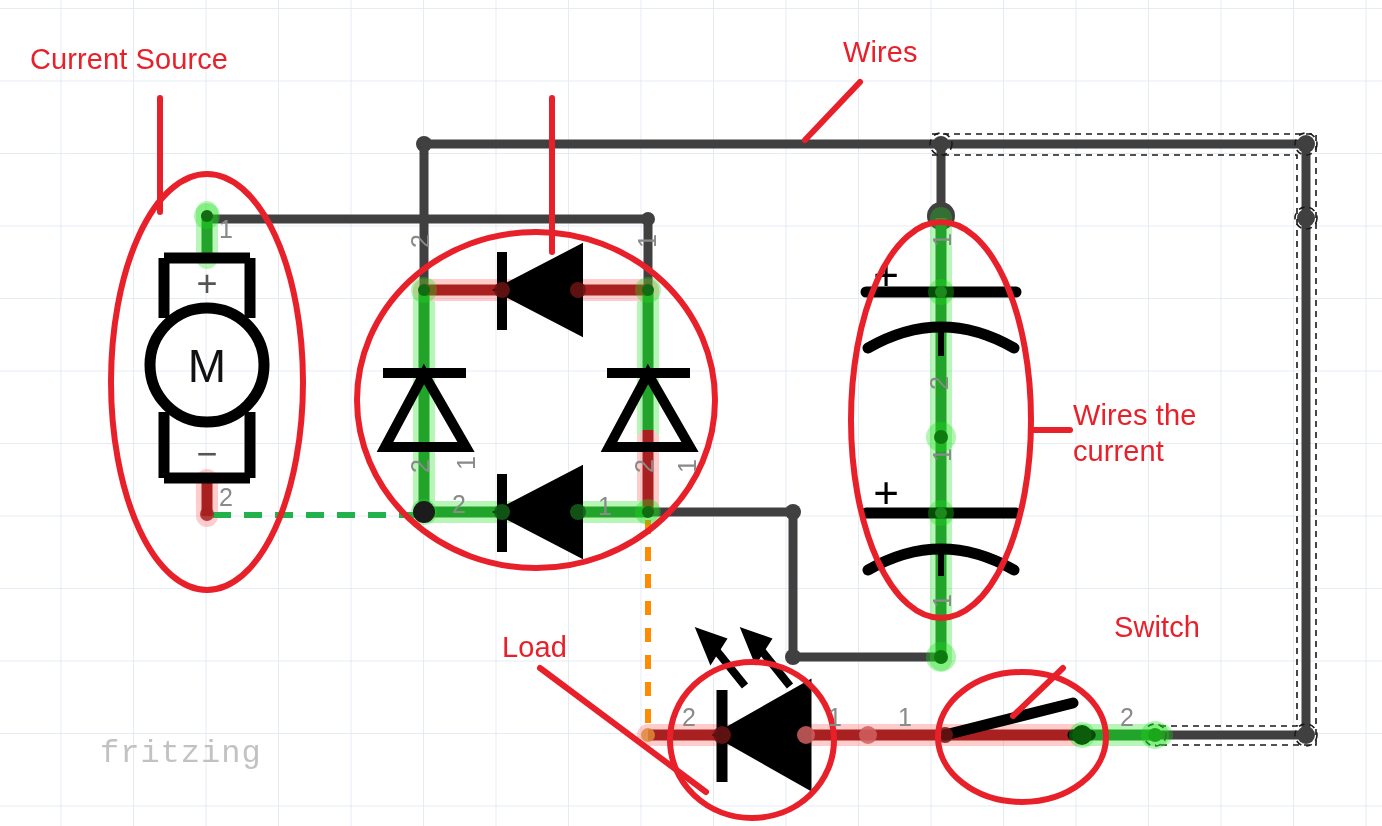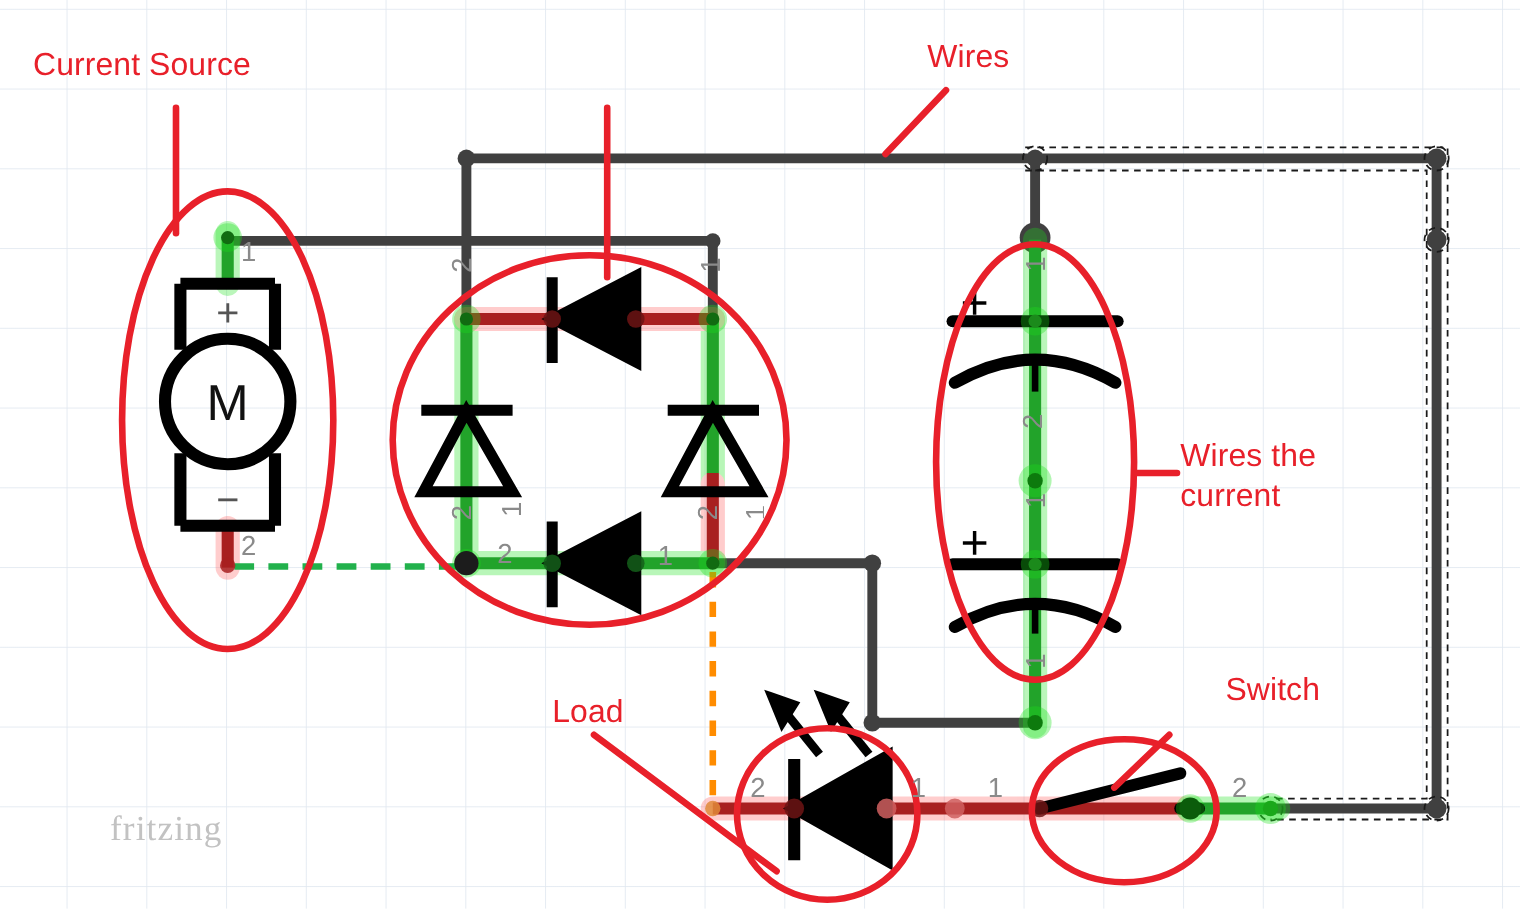--- a/index.html
+++ b/index.html
@@ -27,21 +27,21 @@
     white-space:pre-line;
     letter-spacing:.1px;
     pointer-events:none;
   }
   .watermark{
     position:absolute;
     left:100px;top:735px;
     color:#c2c2c2;
     font-size:32px;
     letter-spacing:1px;
-    font-family:Liberation Serif, serif;
+    font-family:Liberation Mono, monospace;
   }
 </style>
 </head>
 <body>
 
 <div id="canvas">
 
   <svg width="1382" height="826" viewBox="0 0 1382 826">
 
     <g stroke="#404040" stroke-width="9" stroke-linecap="round" fill="none">

